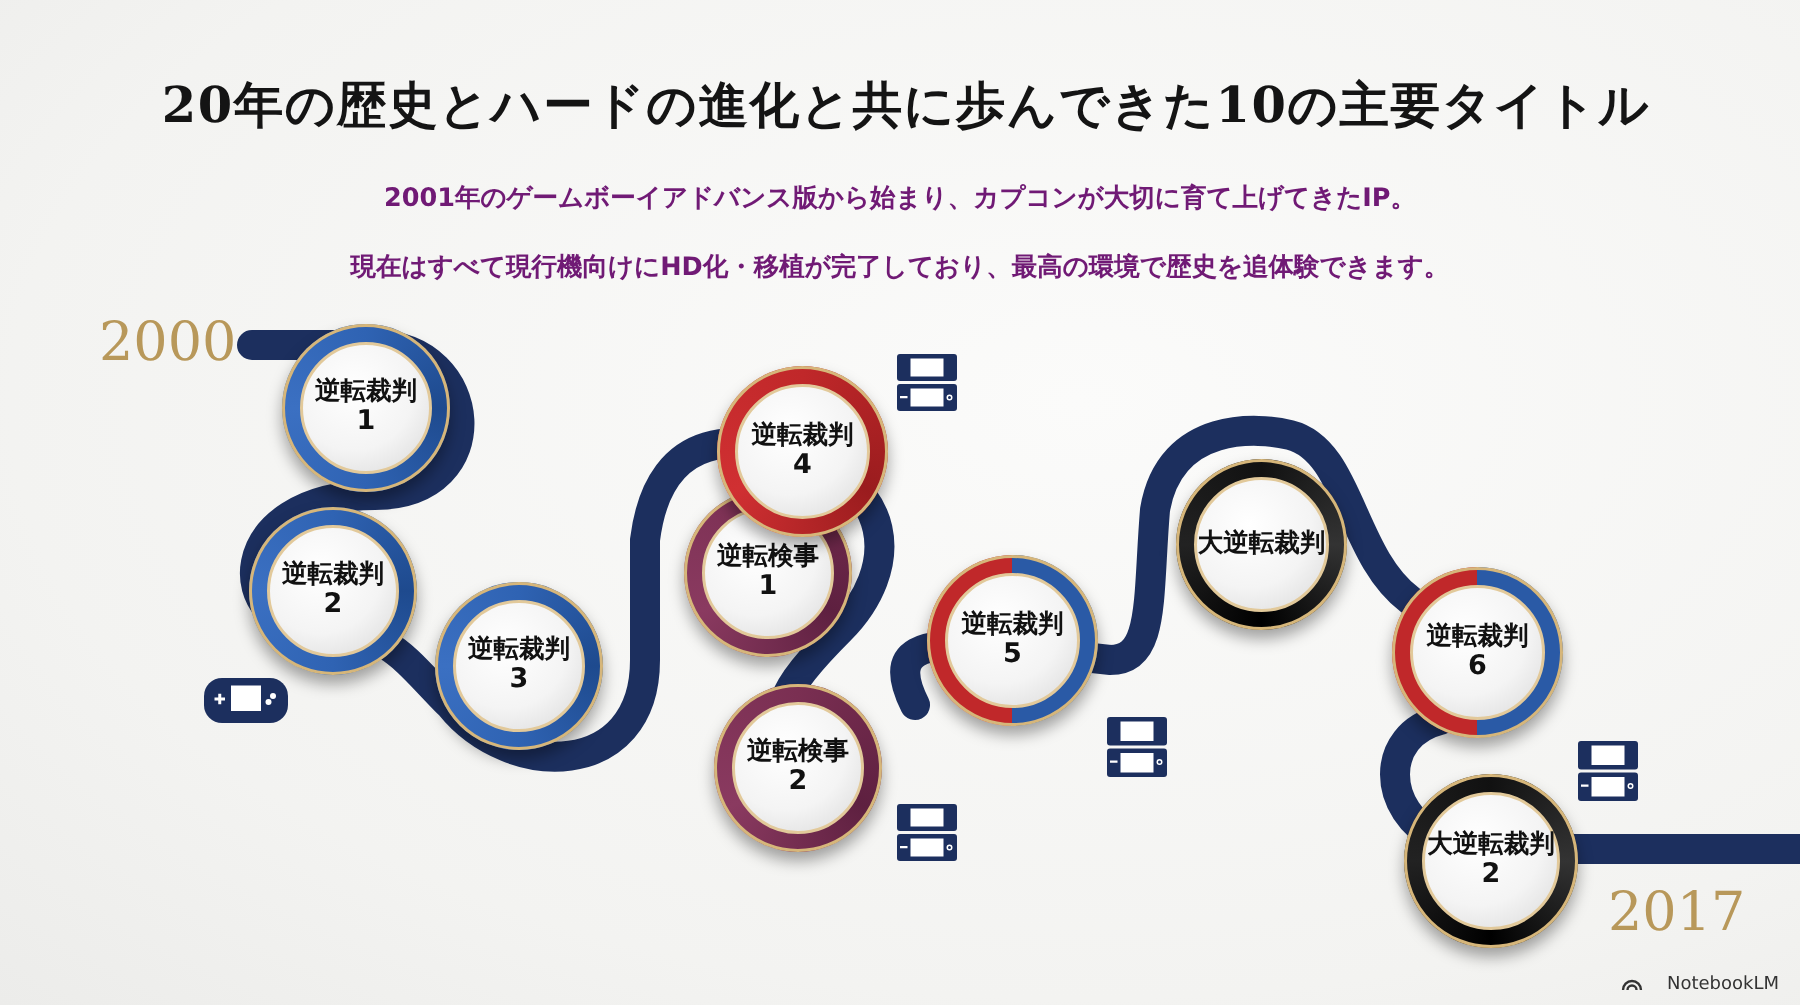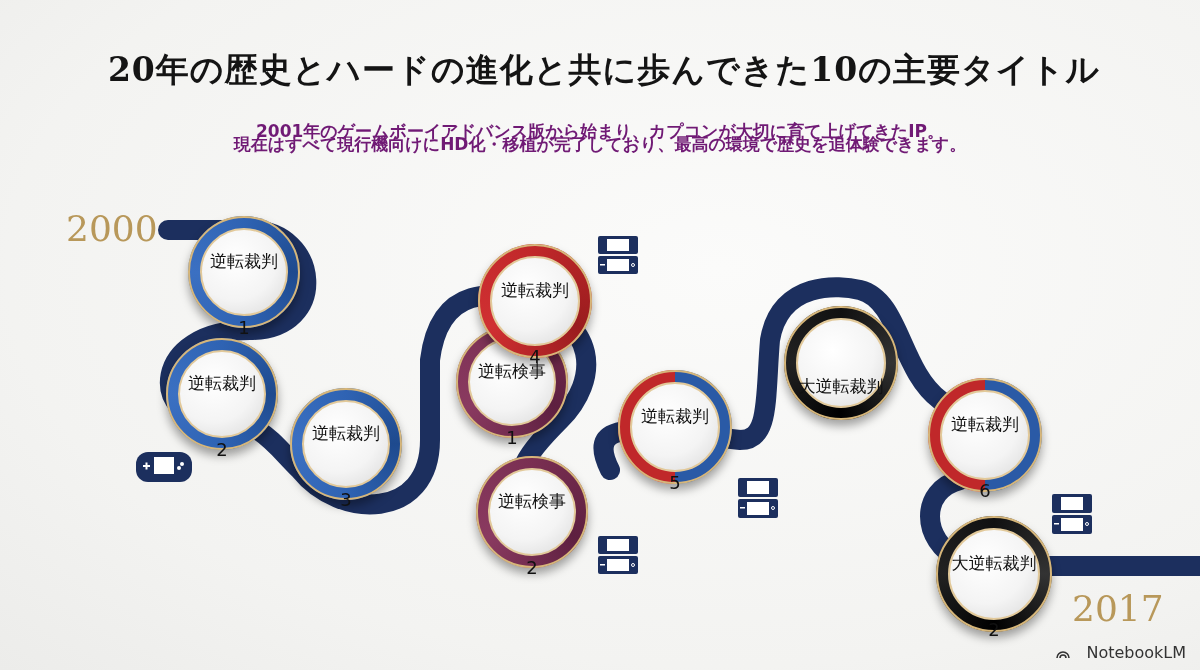--- a/index.html
+++ b/index.html
@@ -1,28 +1,28 @@
 <!DOCTYPE html>
 <html><head>
 <meta charset="utf-8">
 <style>
   html,body{margin:0;padding:0;}
   body{width:1200px;height:670px;overflow:hidden;background:radial-gradient(ellipse at 60% 40%, #fbfbfa 0%, #f3f3f1 70%, #ececea 100%);font-family:"DejaVu Sans","Liberation Sans",sans-serif;position:relative;}
   .title{position:absolute;left:4px;top:48px;width:1200px;text-align:center;font-family:"DejaVu Serif","Liberation Serif",serif;font-weight:bold;font-size:33px;color:#141414;letter-spacing:1px;}
   .sub{position:absolute;left:0;width:1200px;text-align:center;font-weight:bold;font-size:17px;color:#701a75;}
-  .sub1{top:120px;} .sub2{top:133px;}
+  .sub1{top:120px;} .sub2{top:166px;}
   .year{position:absolute;font-family:"DejaVu Serif","Liberation Serif",serif;font-size:36px;color:#b8985a;font-weight:normal;}
   svg.path{position:absolute;left:0;top:0;}
   .badge{position:absolute;border-radius:50%;box-shadow:0 6px 10px rgba(0,0,0,0.35);display:flex;align-items:center;justify-content:center;}
   .badge .gold{position:absolute;inset:0;border-radius:50%;border:2px solid #d6b67a;box-sizing:border-box;}
   .badge .inner{position:absolute;border-radius:50%;background:radial-gradient(circle at 40% 35%, #ffffff 0%, #f4f4f4 55%, #d8d8d8 100%);border:2px solid #e2c99a;box-sizing:border-box;display:flex;flex-direction:column;align-items:center;justify-content:center;}
-  .badge .l1,.badge .l2{font-weight:normal;color:#111;line-height:1.15;font-size:17px;margin-top:47px;}
+  .badge .l1,.badge .l2{font-weight:bold;color:#111;line-height:1.15;font-size:17px;}
   .badge .l2{font-size:18px;}
   .icon{position:absolute;}
-  .nlm{position:absolute;right:14px;bottom:8px;font-size:16px;color:#333;display:flex;align-items:center;gap:16px;}
+  .nlm{position:absolute;right:14px;bottom:8px;font-size:12px;color:#333;display:flex;align-items:center;gap:16px;}
 </style>
 </head>
 <body>
 
 <div class="title">20年の歴史とハードの進化と共に歩んできた10の主要タイトル</div>
 <div class="sub sub1">2001年のゲームボーイアドバンス版から始まり、カプコンが大切に育て上げてきたIP。</div>
 <div class="sub sub2">現在はすべて現行機向けにHD化・移植が完了しており、最高の環境で歴史を追体験できます。</div>
 
 <div class="year" style="left:66px;top:208px;">2000</div>
 <div class="year" style="left:1072px;top:588px;">2017</div>

